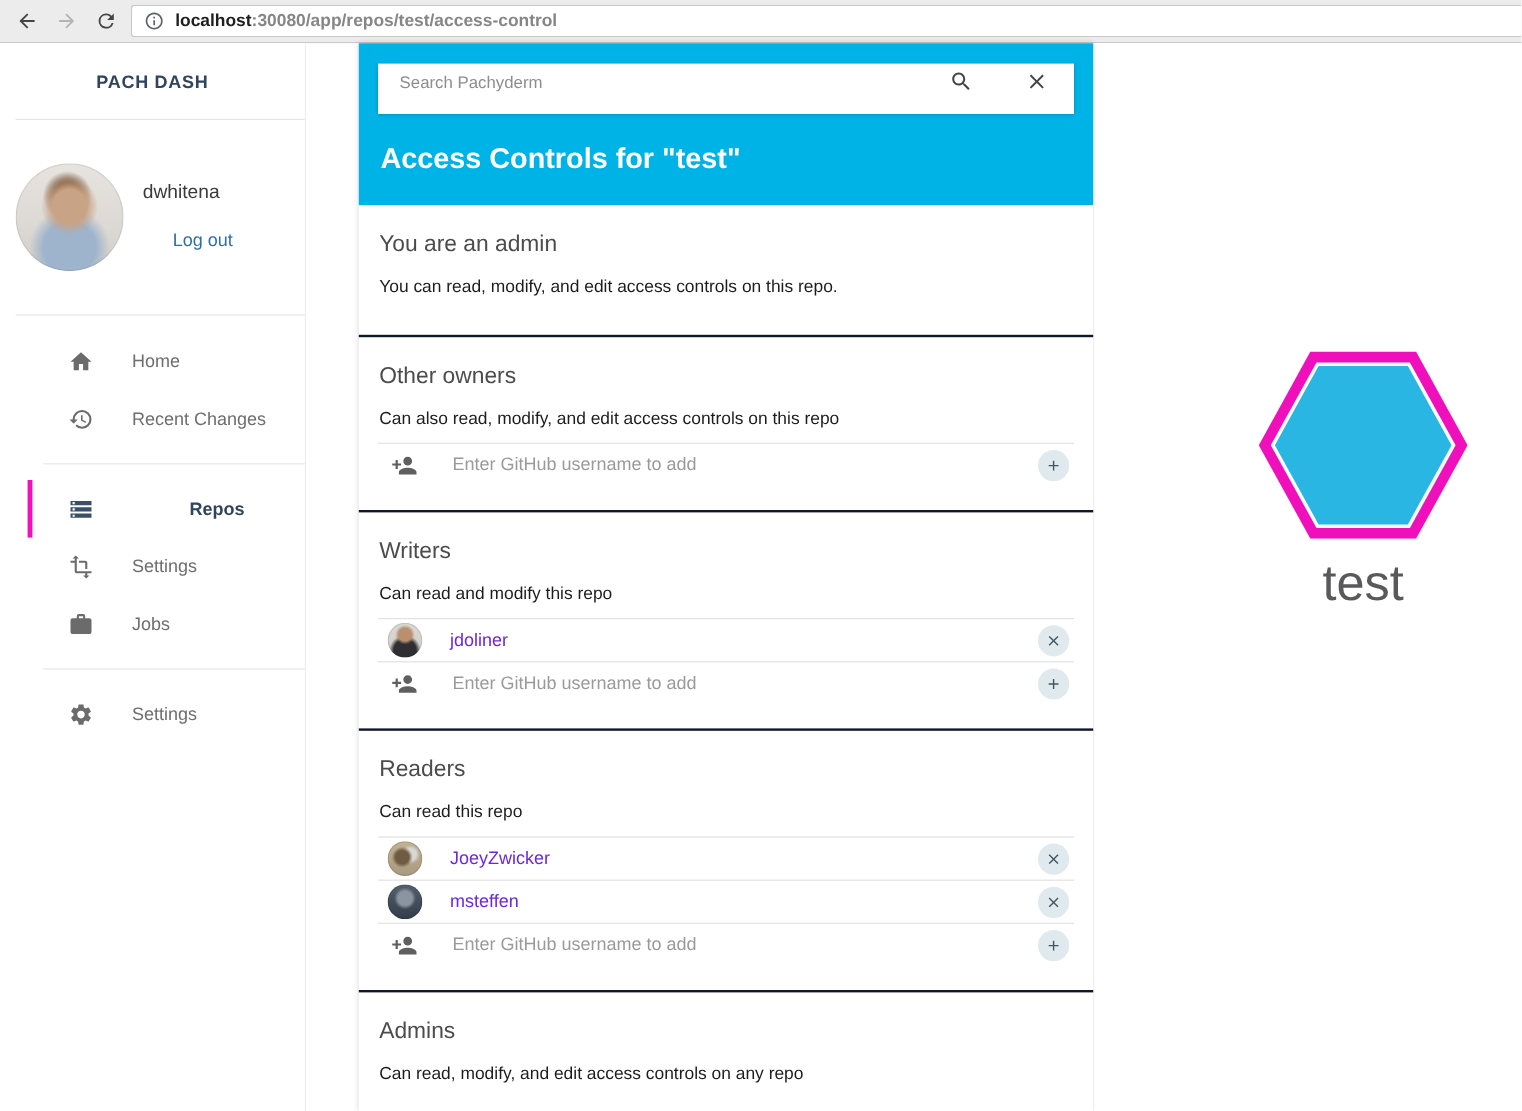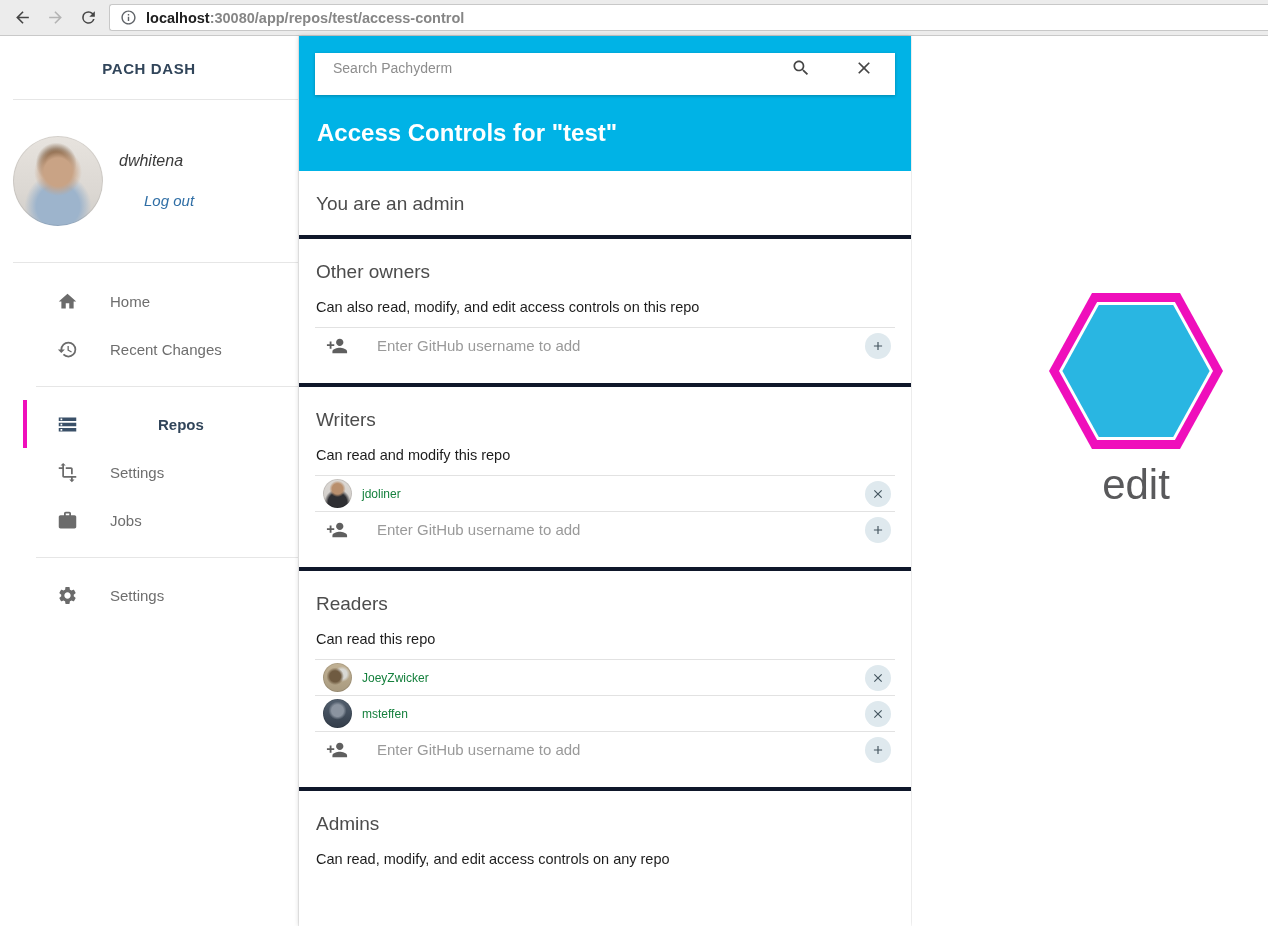--- a/index.html
+++ b/index.html
@@ -20,26 +20,26 @@
     border-right:none; border-radius:3px 0 0 3px; display:flex; align-items:center;
     padding:0 10px; font-size:14.5px; }
   .url-field .info-ic { width:17px; height:17px; color:#5f6368; margin-right:9px; }
   .url-field .info-ic svg { width:17px; height:17px; fill:currentColor; }
   .url-host { color:#202020; font-weight:bold; }
   .url-rest { color:#868686;font-weight:bold; }
 
   .app { position:absolute; top:36px; left:0; right:0; bottom:0; background:#fff; }
 
   
-  .sidebar { position:absolute; top:0; left:0; width:299px; height:100%;
+  .sidebar { position:absolute; top:0; left:0; width:255px; height:100%;
     background:#fff; border-right:1px solid #eee; }
   .brand { text-align:center; padding:24px 0 22px; font-size:15px; font-weight:bold;
     letter-spacing:0.6px; color:#31455a; }
   .sb-divider { border:none; border-top:1px solid #e6e6e6; margin:0 0 0 13px; }
-  .user-block { display:flex; align-items:center; padding:36px 0 36px 13px;font-style:italic; }
+  .user-block { display:flex; align-items:center; padding:36px 0 36px 13px; }
   .avatar-big { width:90px; height:90px; border-radius:50%; flex:0 0 90px;
     background:
       radial-gradient(circle at 50% 40%, #c9a385 0 20%, rgba(0,0,0,0) 34%),
       radial-gradient(circle at 50% 78%, #9db4cc 0 26%, rgba(0,0,0,0) 40%),
       radial-gradient(circle at 48% 30%, #7a5a3d 0 14%, rgba(0,0,0,0) 26%),
       linear-gradient(180deg,#e7e3de 0%, #dcd8d3 60%, #cfccc8 100%);
     box-shadow: inset 0 0 0 1px rgba(0,0,0,.08); }
   .user-meta { margin-left:16px; }
   .user-name { font-size:16px; color:#3a3a3a; }
   .logout { display:inline-block; margin-top:22px; font-size:15px; color:#2f6ea5; cursor:pointer;margin-left:25px; }
@@ -63,42 +63,42 @@
   .search-box { background:#fff; height:42px; display:flex; align-items:center;
     padding:0 14px 12px 18px; box-shadow:0 1px 3px rgba(0,0,0,.25);gap:29px; }
   .search-box input { flex:1; border:none; outline:none; font-size:14px;
     font-family:"Liberation Sans", sans-serif; color:#333; background:transparent; }
   .search-box input::placeholder { color:#8d8d8d; }
   .sic { width:34px; height:24px; display:flex; align-items:center; justify-content:center;
     color:#454545; cursor:pointer; }
   .sic svg { width:20px; height:20px; fill:currentColor; }
   .panel-title { color:#fff; font-size:24px; font-weight:bold; margin:24px 0 4px 2px; }
 
-  .section { padding:18px 16px 20px; border-bottom:4px solid #0f172a; }
+  .section { padding:18px 16px 20px; border-bottom:2px solid #0f172a; }
   .section:last-child { border-bottom:none; }
   .section-heading { font-size:19px; font-weight:normal; color:#4c4c4c; margin:4px 0 0 1px; }
   .section-desc { font-size:14.5px; color:#1d1d1d; margin:16px 0 12px 1px; }
 
   .rows { margin-top:4px; }
   .row { display:flex; align-items:center; height:36px; border-top:1px solid #e2e2e2;
     padding:0 4px 0 8px; }
   .row-avatar { width:29px; height:29px; border-radius:50%; flex:0 0 29px;
     box-shadow:inset 0 0 0 1px rgba(0,0,0,.1); }
   .av-jdoliner { background:
       radial-gradient(circle at 50% 34%, #b98f6d 0 22%, rgba(0,0,0,0) 34%),
       radial-gradient(circle at 50% 80%, #2f2f33 0 34%, rgba(0,0,0,0) 48%),
       linear-gradient(180deg,#dcd8d4 0%, #cfcbc7 100%); }
   .av-joeyzwicker { background:
       radial-gradient(circle at 42% 46%, #6f5b41 0 24%, rgba(0,0,0,0) 38%),
       radial-gradient(circle at 66% 38%, #d8d8d4 0 18%, rgba(0,0,0,0) 30%),
       linear-gradient(180deg,#c2b295 0%, #a89a7f 100%); }
   .av-msteffen { background:
       radial-gradient(circle at 50% 40%, #8b94a0 0 26%, rgba(0,0,0,0) 40%),
       linear-gradient(180deg,#53606f 0%, #333d4a 100%); }
-  .row-name { flex:1; margin-left:10px; font-size:12px; color:#15803d; }
+  .row-name { flex:1; margin-left:23px; font-size:15px; color:#6d28d9; }
   .circle-btn { width:26px; height:26px; border-radius:50%; background:#dfe9ee; border:none;
     color:#44555f; display:flex; align-items:center; justify-content:center; cursor:pointer; }
   .circle-btn svg { width:14px; height:14px; fill:currentColor; }
   .add-person-ic { width:24px; height:24px; color:#5f5f5f; margin:0 0 0 2px;
     display:flex; align-items:center; justify-content:center; }
   .add-person-ic svg { width:22px; height:22px; fill:currentColor; }
   .row input.gh-input { flex:1; border:none; outline:none; margin-left:28px; font-size:15px;
     font-family:"Liberation Sans", sans-serif; color:#333; background:transparent; }
   .row input.gh-input::placeholder { color:#9a9a9a; }
 
@@ -219,20 +219,21 @@
             <svg viewBox="0 0 24 24">
                 <path d="M19 6.41 17.59 5 12 10.59 6.41 5 5 6.41 10.59 12 5 17.59 6.41 19 12 13.41 17.59 19 19 17.59 13.41 12z"></path>
               </svg>
           </span>
         </div>
         <h1 class="panel-title">Access Controls for "test"</h1>
       </div>
 
       <div class="section">
         <h2 class="section-heading">You are an admin</h2>
+        <p class="section-desc">You can read, modify, and edit access controls on this repo.</p>
       </div>
 
       <div class="section">
         <h2 class="section-heading">Other owners</h2>
         <p class="section-desc">Can also read, modify, and edit access controls on this repo</p>
         <div class="rows">
           <div class="row">
             <span class="add-person-ic">
               <svg viewBox="0 0 24 24">
                   <path d="M15 12c2.21 0 4-1.79 4-4s-1.79-4-4-4-4 1.79-4 4 1.79 4 4 4zm-9-2V7H4v3H1v2h3v3h2v-3h3v-2H6zm9 4c-2.67 0-8 1.34-8 4v2h16v-2c0-2.66-5.33-4-8-4z"></path>
@@ -322,18 +323,18 @@
       </div>
     </section>
 
     <div class="viz">
       <div class="repo-node">
         <svg width="174" height="156" viewBox="0 0 174 156">
           <polygon points="0,78 43,0 131,0 174,78 131,156 43,156" fill="#ef0fbb"></polygon>
           <polygon points="10,78 48.1,9 125.9,9 164,78 125.9,147 48.1,147" fill="#ffffff"></polygon>
           <polygon points="13.4,78 49.8,12 124.2,12 160.6,78 124.2,144 49.8,144" fill="#29b6e2"></polygon>
         </svg>
-        <div class="repo-label">edit</div>
+        <div class="repo-label">test</div>
       </div>
     </div>
 
   </div>
 </div>
 
 </body></html>

